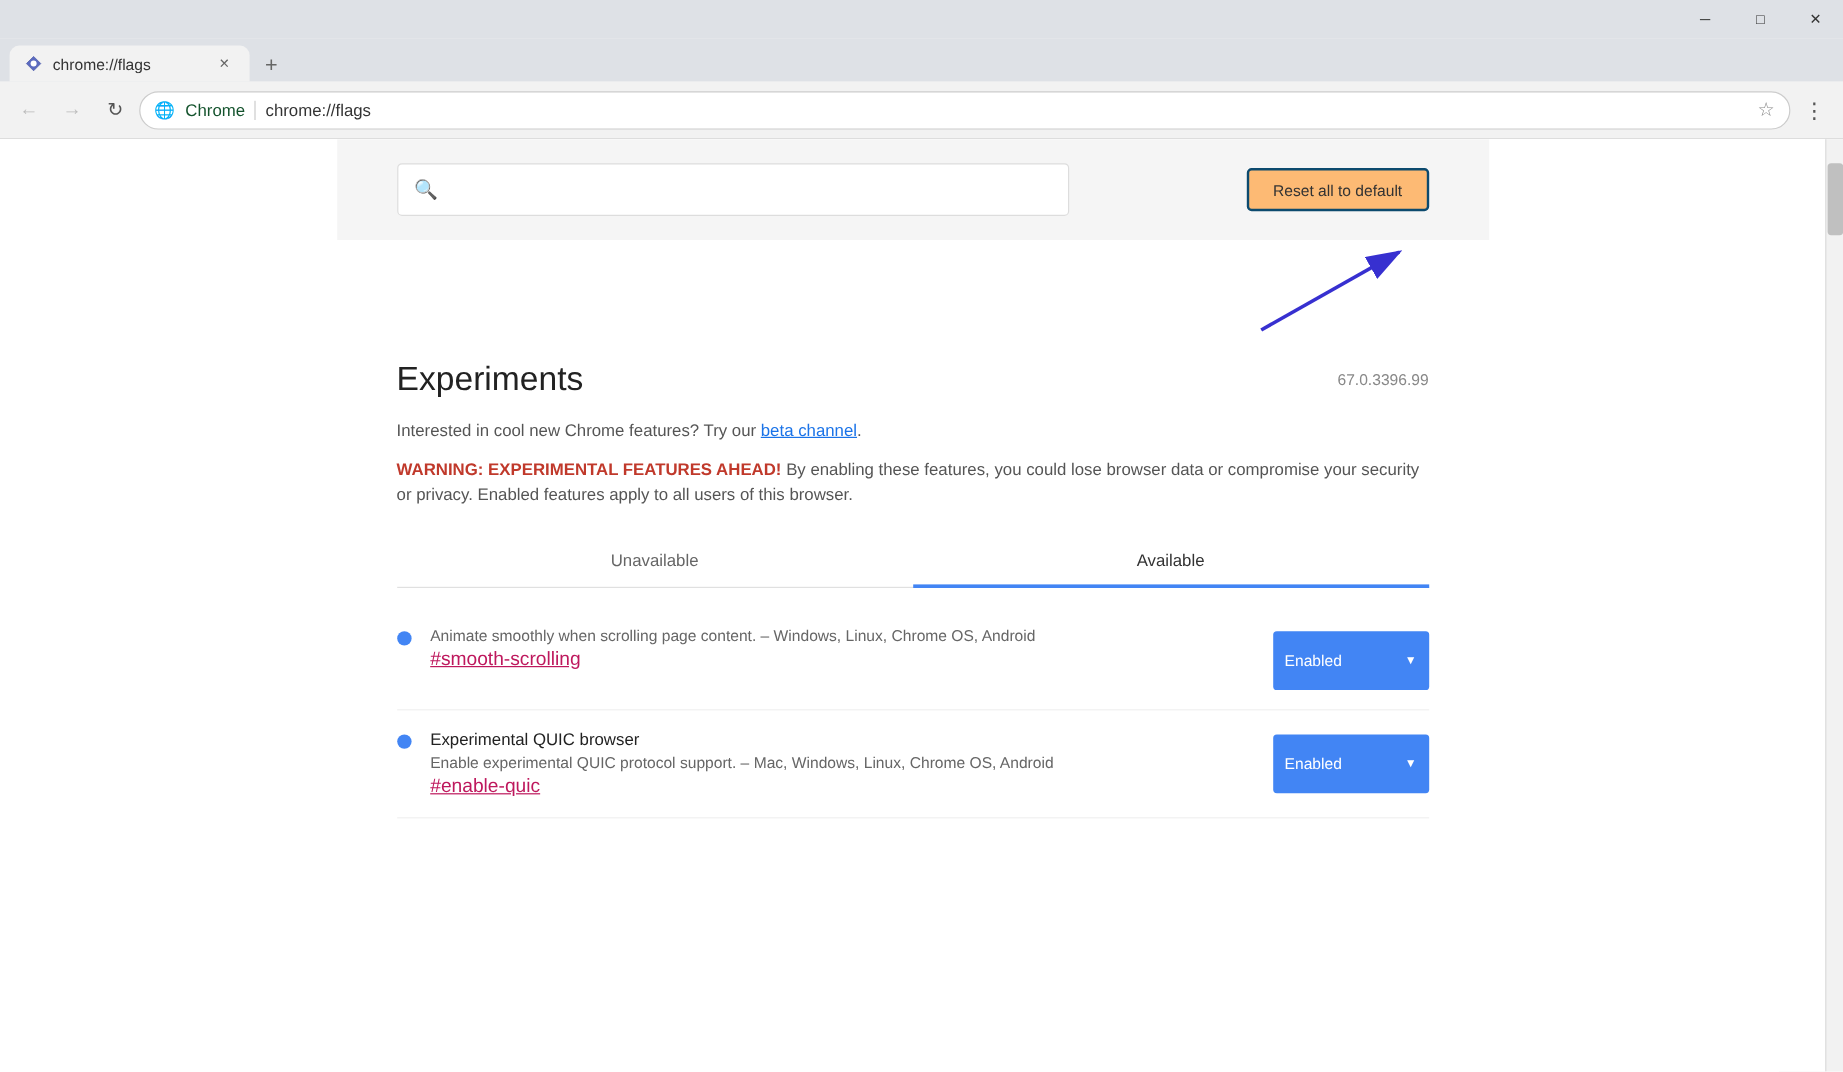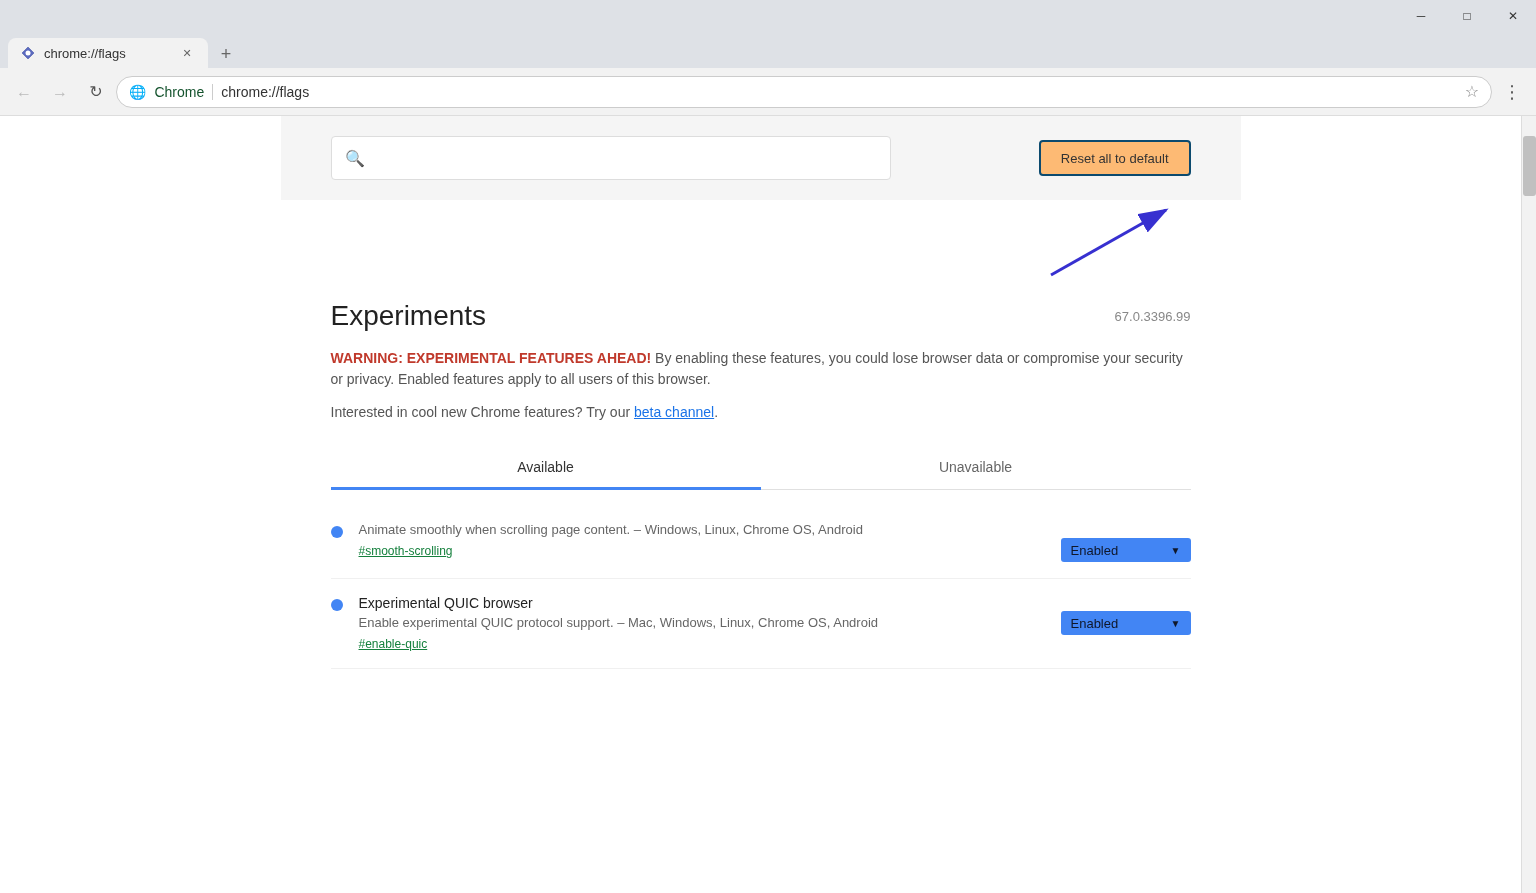--- a/index.html
+++ b/index.html
@@ -304,40 +304,40 @@
       font-weight: 500;
       color: #222;
       margin-bottom: 4px;
     }
     .flag-desc {
       font-size: 13px;
       color: #666;
       margin-bottom: 4px;
     }
     .flag-hash {
-      font-size: 12px;
-      color: #15803d;
+      font-size: 16px;
+      color: #be185d;
       text-decoration: underline;
       cursor: pointer;
     }
     .flag-select {
       min-width: 130px;
-      height: 24px;
+      height: 49px;
       background: #4285f4;
-      color: #0f172a;
+      color: #ffffff;
       border: none;
       border-radius: 3px;
       font-size: 13px;
       padding: 0 10px;
       cursor: pointer;
       display: flex;
       align-items: center;
       justify-content: space-between;
       flex-shrink: 0;
-      margin-top: 16px;
+      margin-top: 4px;
     }
     .flag-select-arrow { font-size: 10px; }
   </style>
 </head>
 <body>
 
 <div class="titlebar">
   <div class="titlebar-controls">
     <button class="titlebar-btn">─</button>
     <button class="titlebar-btn">□</button>
@@ -395,34 +395,34 @@
         </svg>
       </div>
 
       <div class="main-content">
         <div class="experiments-header">
           <h1 class="experiments-title">Experiments</h1>
           <span class="version-number">67.0.3396.99</span>
         </div>
 
         <p class="warning-text">
+          <span>Interested in cool new Chrome features? Try our </span><a class="beta-link">beta channel</a><span>.</span>
+        </p>
+
+        <p class="warning-text">
           <span class="warning-highlight">WARNING: EXPERIMENTAL FEATURES AHEAD!</span>
           <span> By enabling these features, you could lose browser data or compromise your security or privacy. Enabled features apply to all users of this browser.</span>
         </p>
 
-        <p class="warning-text">
-          <span>Interested in cool new Chrome features? Try our </span><a class="beta-link">beta channel</a><span>.</span>
-        </p>
-
         <div class="tabs-container">
+          <div class="flag-tab">
+            <span>Unavailable</span>
+          </div>
           <div class="flag-tab active">
             <span>Available</span>
-          </div>
-          <div class="flag-tab">
-            <span>Unavailable</span>
           </div>
         </div>
 
         <div class="flags-list">
 
           <div class="flag-item">
             <div class="flag-dot"></div>
             <div class="flag-info">
               <div class="flag-desc">Animate smoothly when scrolling page content. – Windows, Linux, Chrome OS, Android</div>
               <a class="flag-hash">#smooth-scrolling</a>

